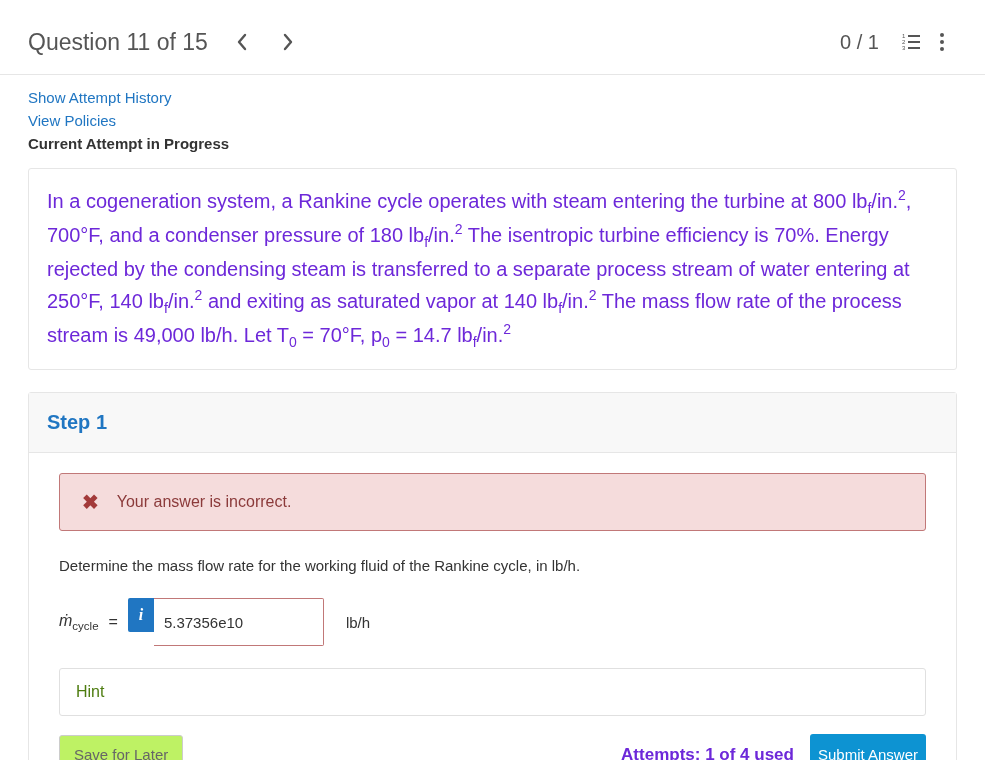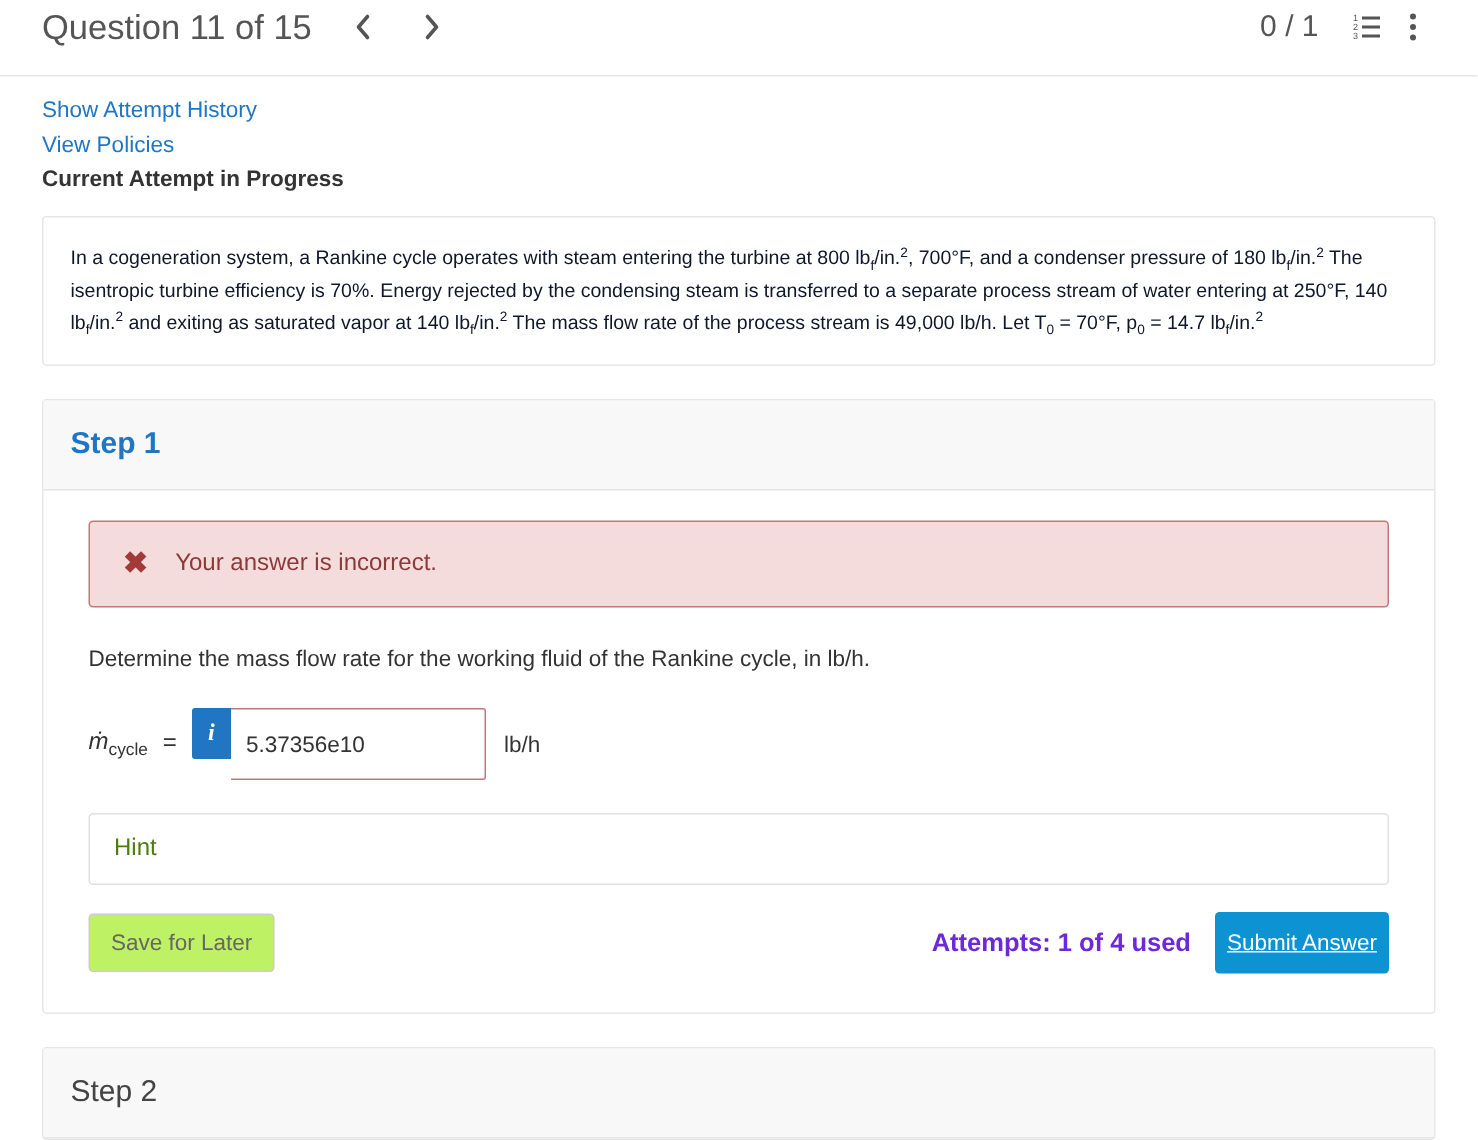--- a/index.html
+++ b/index.html
@@ -10,21 +10,21 @@
     color: #333;
     background: #fff;
     width: 985px;
   }
   .wrap { padding: 0 0 30px 0; }
 
   
   .qheader {
     display: flex;
     align-items: center;
-    padding: 0 28px 14px 28px;
+    padding: 24px 28px 14px 28px;
     border-bottom: 1px solid #e6e6e6;
   }
   .q-title {
     font-size: 23px;
     font-weight: 400;
     color: #555;
   }
   .nav-btn {
     width: 36px; height: 36px;
     display: inline-flex;
@@ -61,22 +61,22 @@
     margin-bottom: 16px;
   }
 
   
   .problem-card {
     margin: 16px 28px 22px 28px;
     border: 1px solid #e6e6e6;
     border-radius: 3px;
     padding: 16px 18px;
     line-height: 1.55;
-    color: #0f172a;
-    font-size: 13px;
+    color: #6d28d9;
+    font-size: 20px;
   }
   .problem-card sub { font-size: 0.7em; }
   .problem-card sup { font-size: 0.7em; }
 
   
   .step-card {
     margin: 0 28px 22px 28px;
     border: 1px solid #e6e6e6;
     border-radius: 3px;
     background: #fff;
@@ -132,21 +132,21 @@
     height: 48px;
     border: 1px solid #c17878;
     border-left: none;
     padding: 0 10px;
     font-size: 15px;
     width: 170px;
     outline: none;
     color: #333;
     border-radius: 0 2px 2px 0;
   }
-  .unit-label { font-size: 15px; color: #333; margin-left: 2px; }
+  .unit-label { font-size: 15px; color: #333; margin-left: 12px; }
   .info-input-group { display: inline-flex; }
 
   .hint-box {
     margin: 0 10px 18px 10px;
     border: 1px solid #e0e0e0;
     border-radius: 3px;
     padding: 14px 16px;
     color: #4d7c0f;
     font-size: 16px;
     cursor: pointer;

